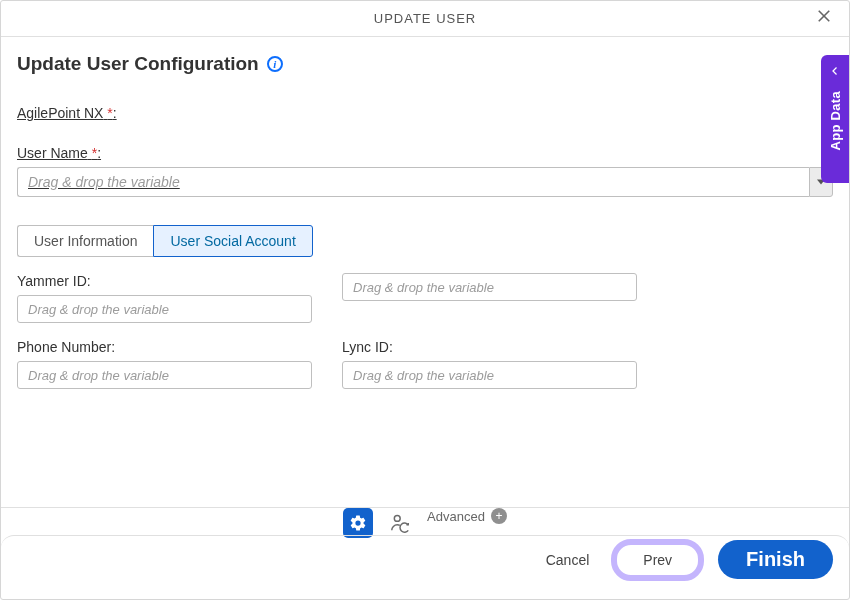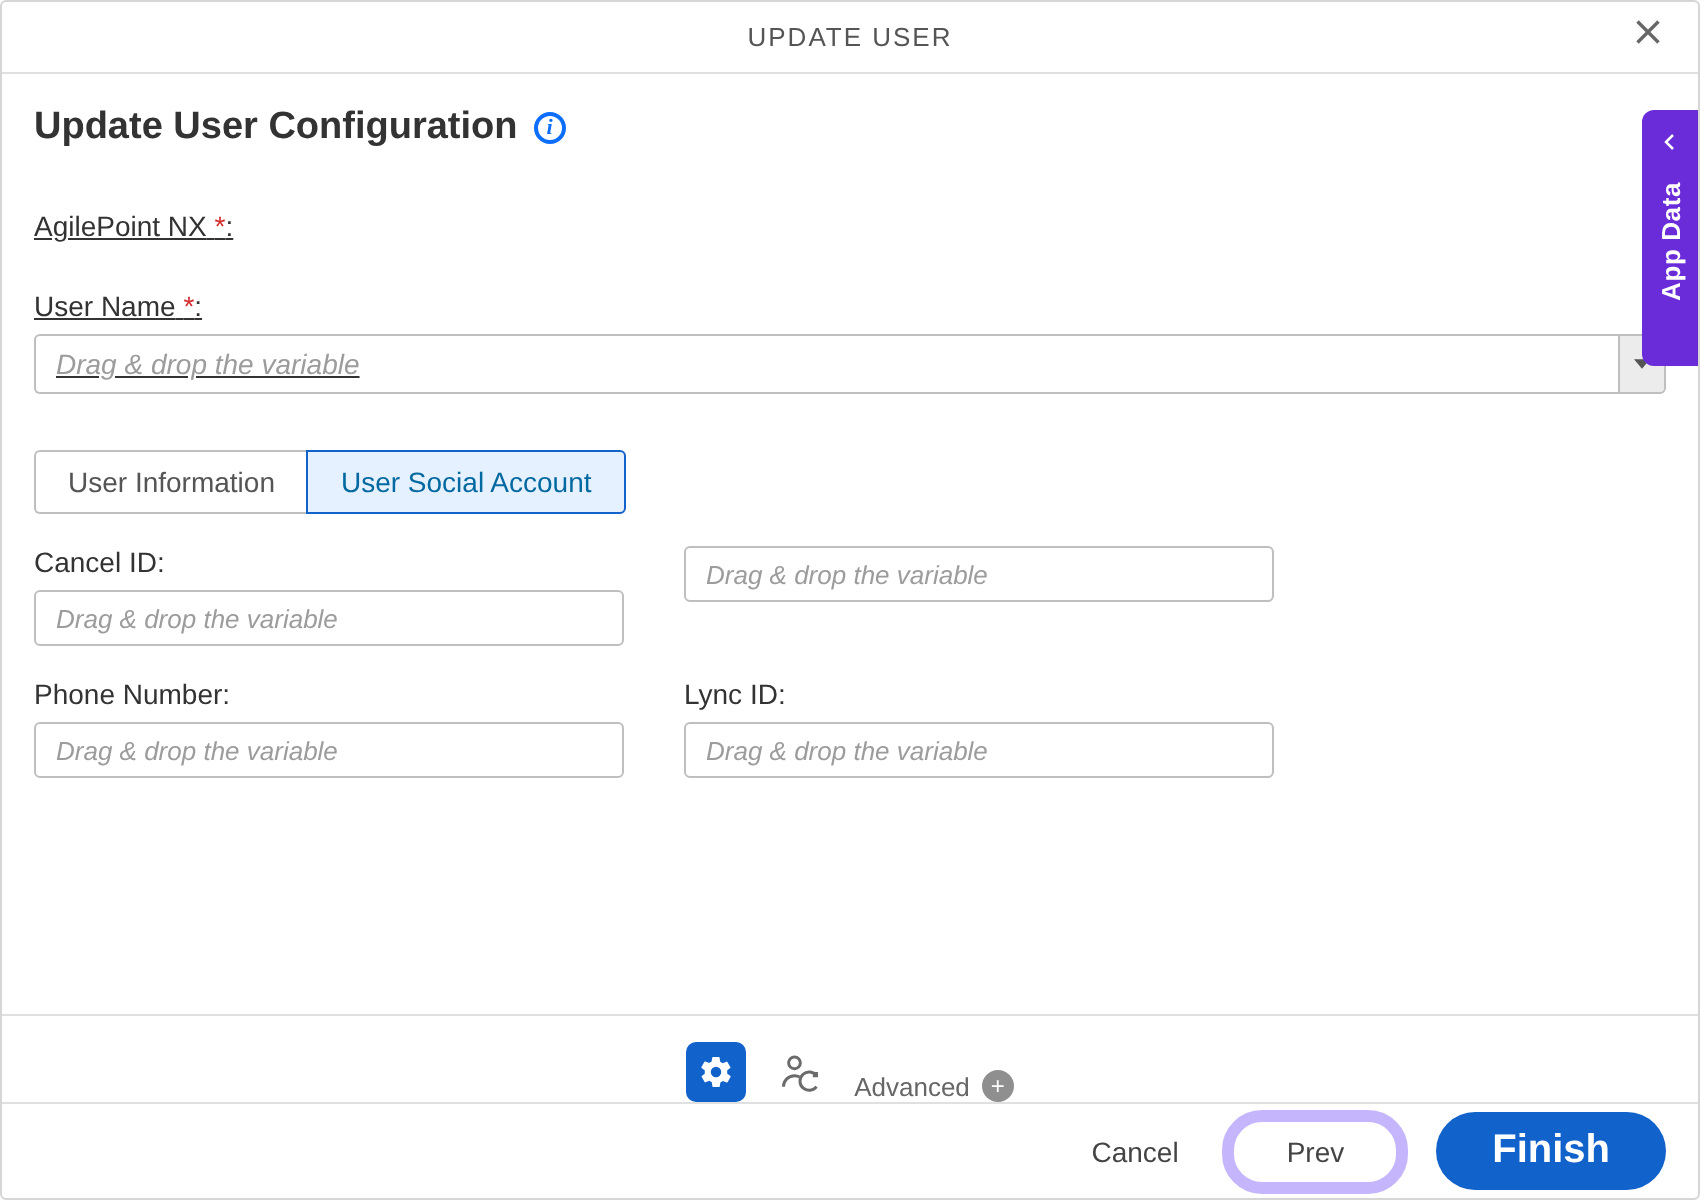--- a/index.html
+++ b/index.html
@@ -23,27 +23,27 @@
     .plus-btn { width: 28px; height: 28px; display: flex; align-items: center; justify-content: center; cursor: pointer; color: #333; }
     .tabs { display: inline-flex; border-radius: 4px; margin-top: 4px; margin-bottom: 16px; }
     .tab { padding: 7px 16px; font-size: 14px; cursor: pointer; border: 1px solid #bfbfbf; background: #fff; color: #555; }
     .tab:first-child { border-radius: 3px 0 0 3px; border-right: none; text-align: center; }
     .tab:last-child { border-radius: 0 3px 3px 0; }
     .tab.active { background: #e6f1ff; color: #0369a1; border-color: #1262cc; }
     .two-col { display: flex; gap: 30px; margin-bottom: 16px; }
     .col { flex: 1; max-width: 295px; }
     .text-input { width: 100%; height: 28px; border: 1px solid #bfbfbf; border-radius: 3px; padding: 0 10px; font-size: 13px; outline: none; color: #333; }
     .text-input::placeholder { color: #9c9c9c; font-style: italic; }
-    .toolbar { position: absolute; bottom: 48px; left: 0; right: 0; height: 44px; display: flex; align-items: flex-end; justify-content: center; gap: 12px; border-top: 1px solid #e0e0e0; background: #fff; }
+    .toolbar { position: absolute; bottom: 48px; left: 0; right: 0; height: 44px; display: flex; align-items: flex-start; justify-content: center; gap: 12px; border-top: 1px solid #e0e0e0; background: #fff; }
     .tb-icon { width: 30px; height: 30px; border-radius: 5px; display: flex; align-items: center; justify-content: center; cursor: pointer; }
     .tb-icon.primary { background: #1262cc; color: #fff; }
     .tb-icon.plain { color: #6b6b6b; }
     .tb-adv { display: flex; align-items: center; gap: 6px; color: #666; cursor: pointer; font-size: 13px; }
     .tb-adv .plus-circle { width: 16px; height: 16px; border-radius: 50%; background: #8f8f8f; color: #fff; display: inline-flex; align-items: center; justify-content: center; font-size: 12px; line-height: 1; }
-    .footer { position: absolute; bottom: 0; left: 0; right: 0; height: 48px; display: flex; align-items: center; justify-content: flex-end; gap: 14px; padding: 0 16px; border-top: 1px solid #e0e0e0; }
+    .footer { position: absolute; bottom: 16px; left: 0; right: 0; height: 48px; display: flex; align-items: center; justify-content: flex-end; gap: 14px; padding: 0 16px; border-top: 1px solid #e0e0e0; border-radius: 13px; }
     .btn-link { background: none; border: none; font-size: 14px; color: #444; cursor: pointer; padding: 6px 8px; }
     .btn-outline { border: 6px solid #c4b5fd; background: #fff; color: #444; border-radius: 20px; padding: 7px 26px; font-size: 14px; cursor: pointer; }
     .btn-primary { border: none; background: #1262cc; color: #fff; border-radius: 20px; padding: 8px 28px; font-size: 20px; font-weight: 600; cursor: pointer; }
     .side-tab { position: absolute; right: 0; top: 54px; width: 28px; height: 128px; background: #6a2bd9; color: #fff; border-radius: 6px 0 0 6px; display: flex; flex-direction: column; align-items: center; cursor: pointer; }
     .side-tab .chevron { margin-top: 10px; }
     .side-tab .label { writing-mode: vertical-rl; transform: rotate(180deg); font-size: 13px; font-weight: 600; margin-top: 14px; letter-spacing: 0.3px; }
   </style>
 </head>
 <body>
 
@@ -87,21 +87,21 @@
     </div>
   </div>
 
   <div class="tabs">
     <div class="tab">User Information</div>
     <div class="tab active">User Social Account</div>
   </div>
 
   <div class="two-col">
     <div class="col">
-      <label class="field-label">Cancel ID:</label>
+      <label class="field-label">Yammer ID:</label>
       <input class="text-input" placeholder="Drag &amp; drop the variable" style="">
     </div>
     <div class="col">
       <input class="text-input" placeholder="Drag &amp; drop the variable" style="">
     </div>
   </div>
 
   <div class="two-col">
     <div class="col">
       <label class="field-label">Phone Number:</label>

